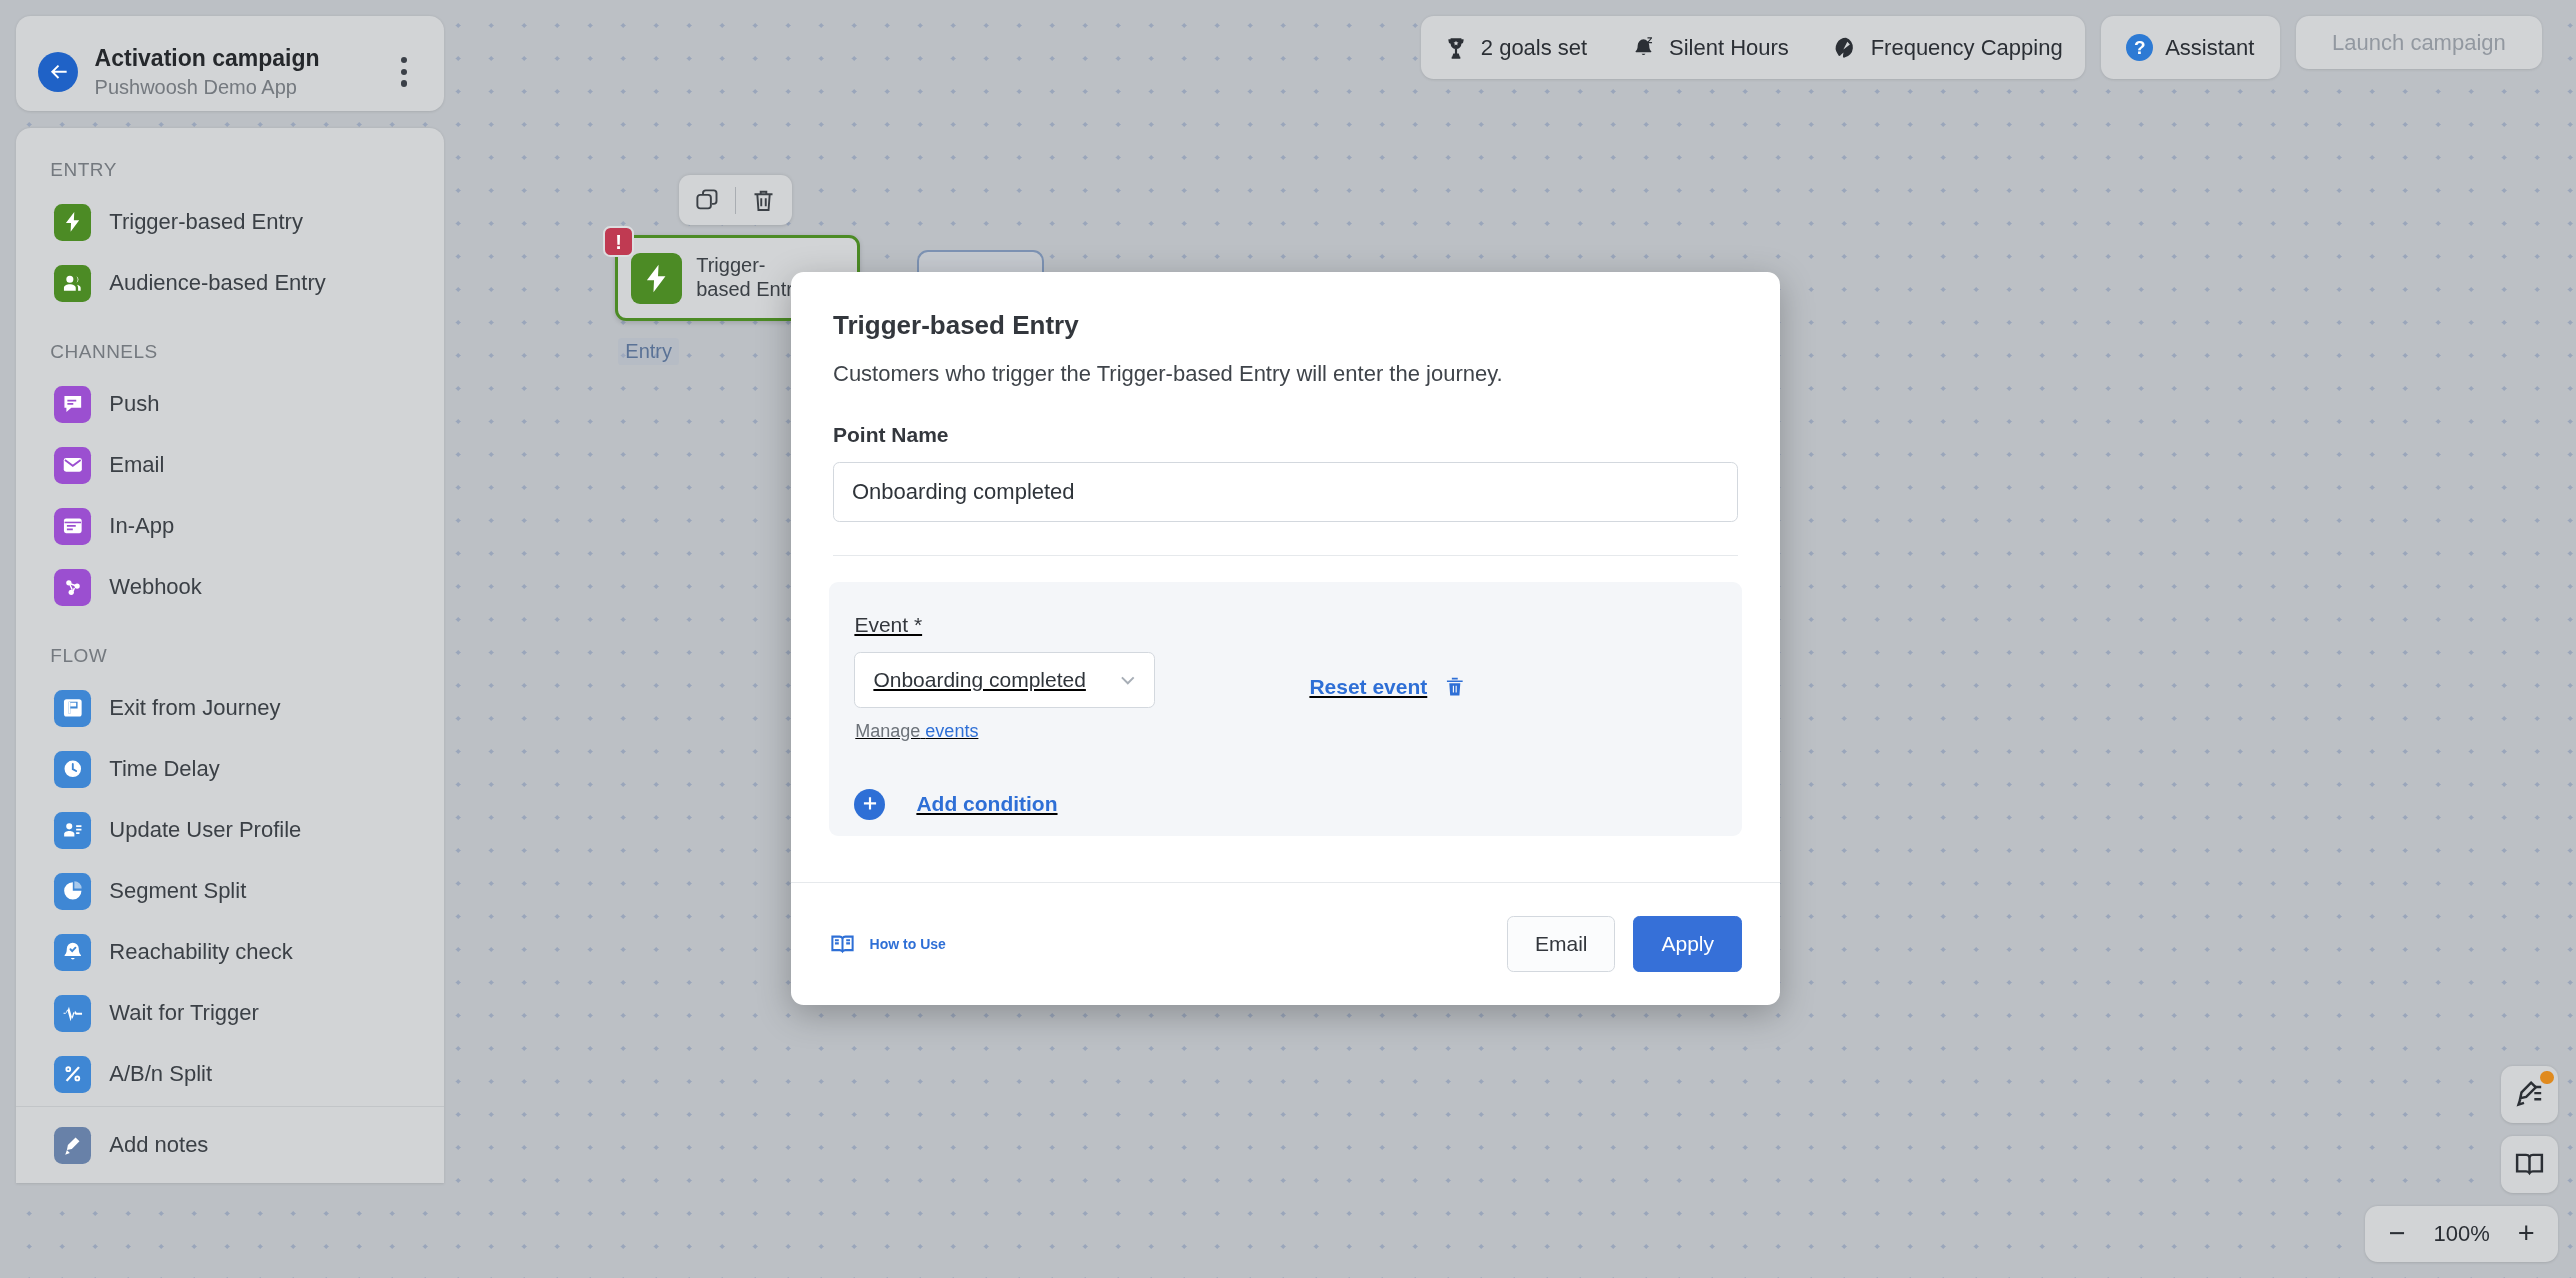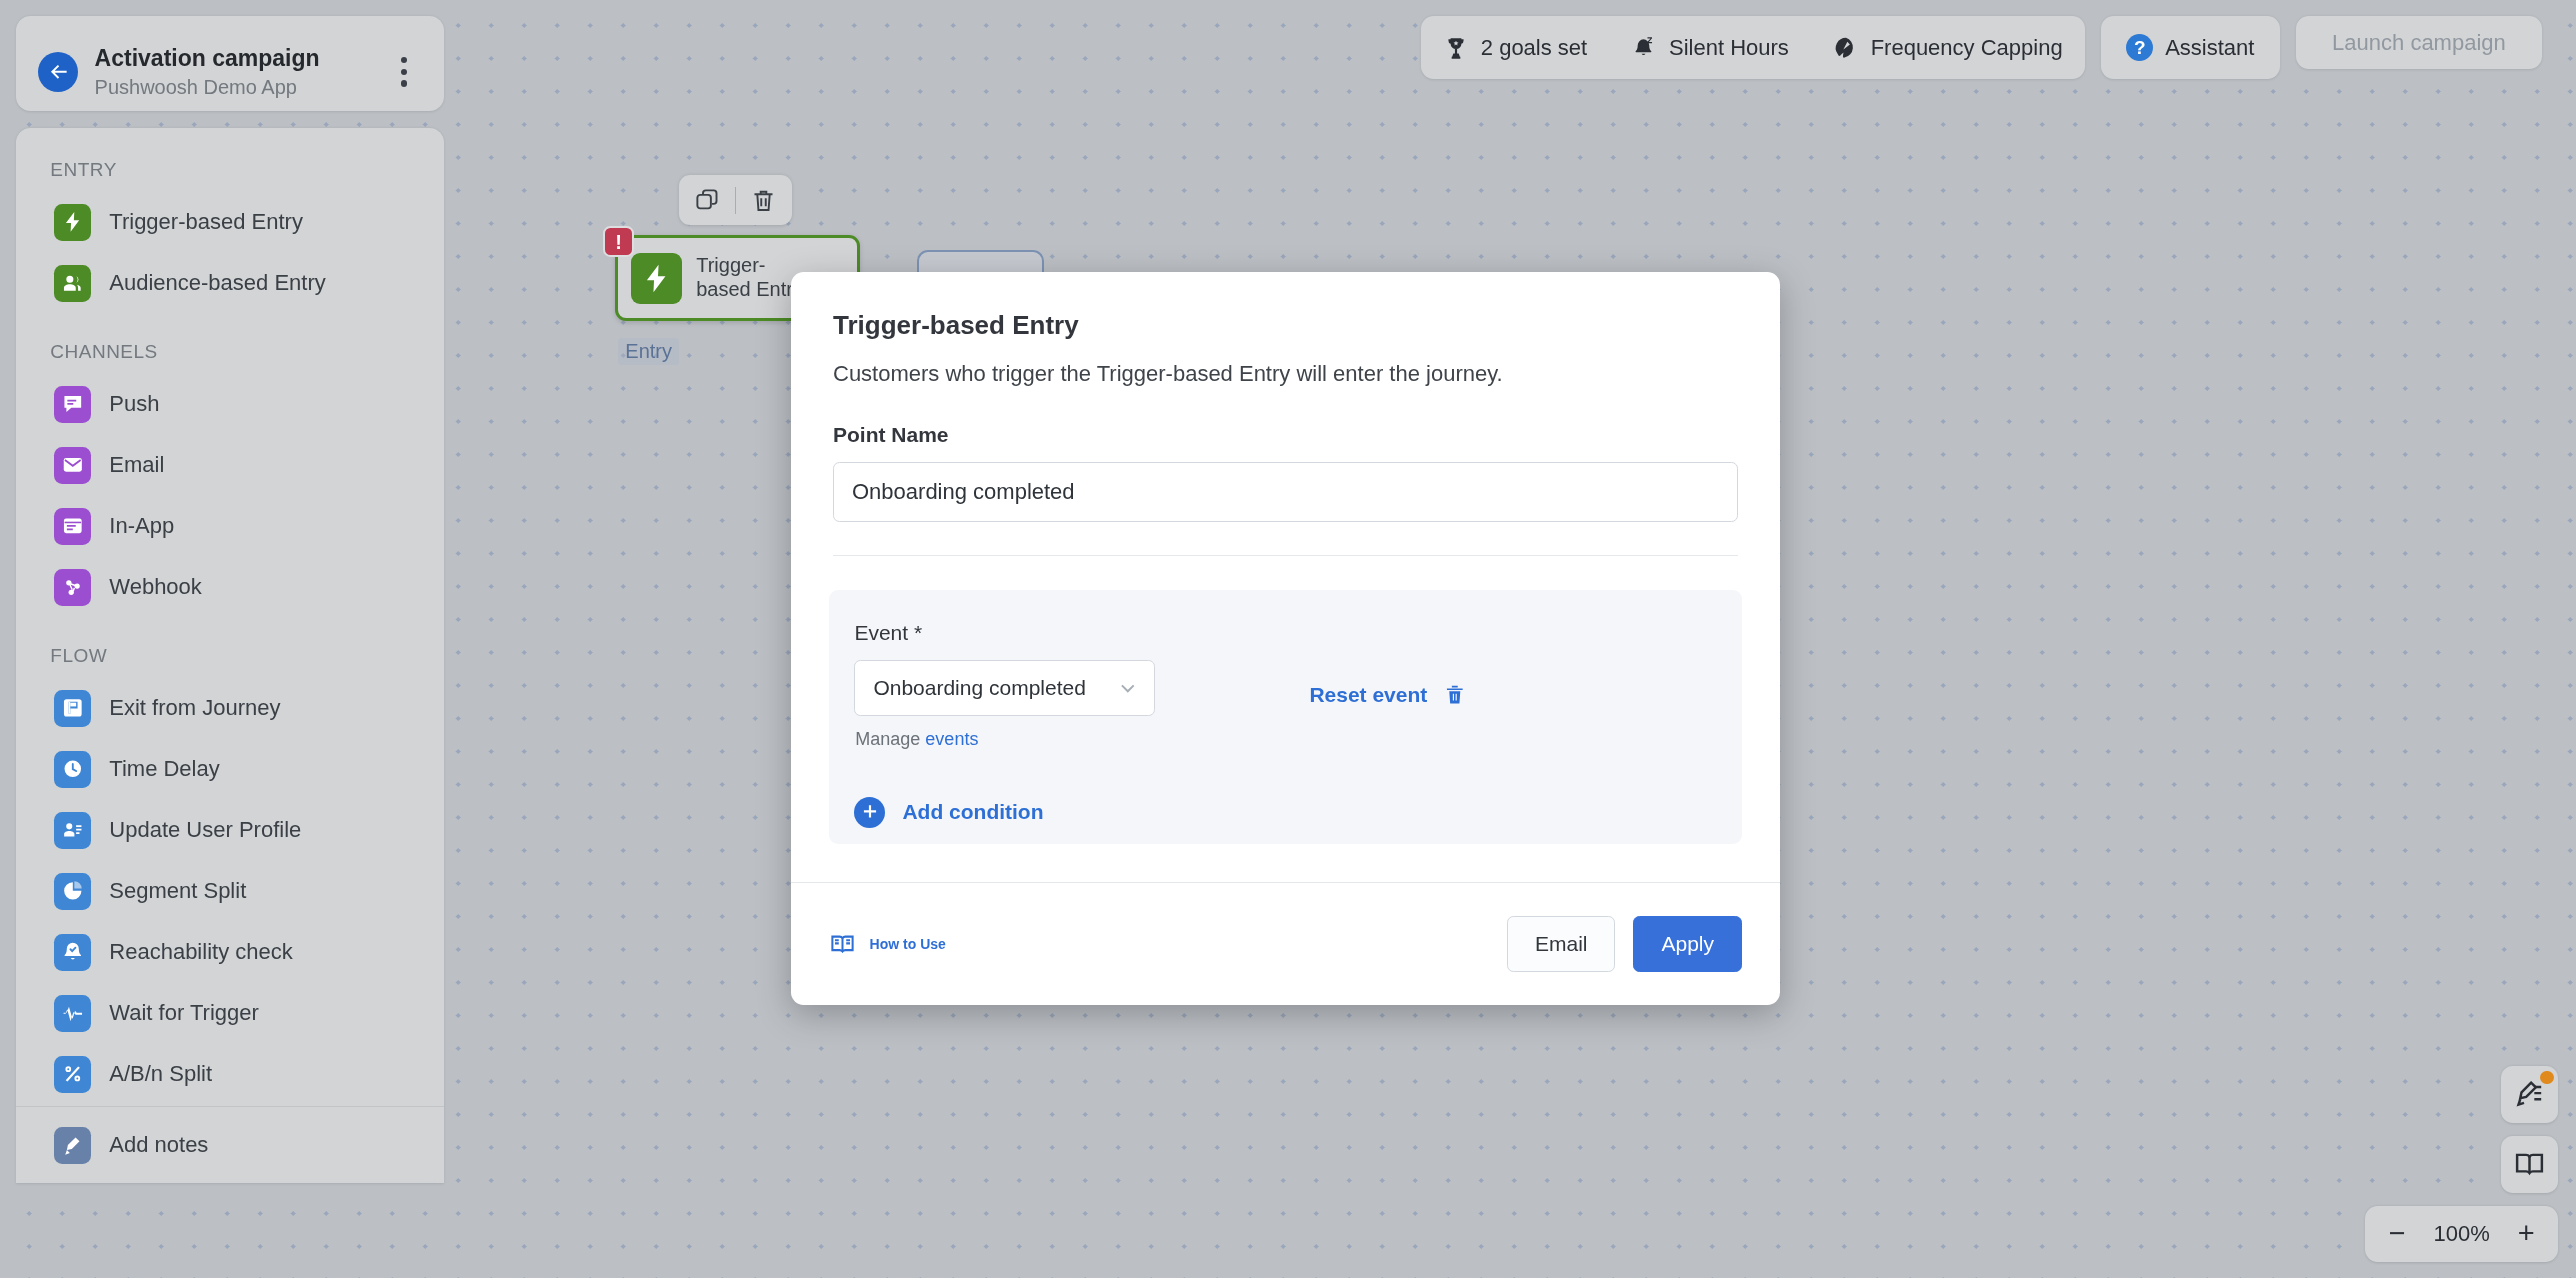--- a/index.html
+++ b/index.html
@@ -197,42 +197,42 @@
   #m-desc { font-size: 22px; color: #3f444a; margin-top: 20px; }
   #m-pn-label { font-size: 21px; font-weight: 700; color: #33373d; margin-top: 36px; }
   #m-pn-input {
     margin-top: 14.5px; width: 100%; height: 60px;
     border: 0.9px solid #d3d8de; border-radius: 6.4px;
     font-size: 22px; color: #2f343a; padding: 0 18px;
     font-family: "Liberation Sans", sans-serif; background: #fff;
     outline: none;
   }
   #m-sep { height: 0.9px; background: #e6e9ec; margin: 33px 0 0 0; }
-  #m-body { padding: 35px 38px 0 38px; flex: 1; }
+  #m-body { padding: 27px 38px 0 38px; flex: 1; text-decoration: underline; }
   #evt-panel {
     background: #f4f6f9; border-radius: 9px;
     padding: 31px 31px 34px 25.4px; height: 254px;
   }
   #evt-label { font-size: 21px; color: #33373d; }
   #evt-row { display: flex; align-items: flex-start; gap: 154px; margin-top: 14.5px; }
   #evt-select {
     width: 301px; height: 56px; background: #fff;
     border: 0.9px solid #d3d8de; border-radius: 6.4px;
     display: flex; align-items: center; padding: 0 14.5px 0 18px;
     cursor: pointer;
   }
   #evt-select-val { flex: 1; font-size: 21px; color: #2f343a; white-space: nowrap; }
   #evt-select svg { width: 23.6px; height: 23.6px; fill: none; stroke: #a7aeb6; stroke-width: 2; }
   #evt-manage { font-size: 18px; color: #6c7279; margin-top: 12.7px; padding-left: 0.9px; }
   #evt-manage a { color: #2e6fd6; text-decoration: none; cursor: pointer; }
   #reset-evt { display: flex; align-items: center; gap: 15.4px;
     margin-top: 22px; cursor: pointer; }
   #reset-evt-lab { font-size: 21px; color: #2e6fd6; font-weight: 700; white-space: nowrap; }
   #reset-evt svg { width: 23.6px; height: 25.4px; fill: #2e6fd6; }
-  #add-cond { display: flex; align-items: center; gap: 17px;
+  #add-cond { display: flex; align-items: center; gap: 31px;
     margin-top: 47px; cursor: pointer; }
   .plus-circle {
     width: 31px; height: 31px; border-radius: 50%; background: #2e6fd6;
     display: flex; align-items: center; justify-content: center; flex: 0 0 31px;
   }
   .plus-circle svg { width: 20px; height: 20px; fill: #fff; }
   #add-cond-lab { font-size: 21px; color: #2e6fd6; font-weight: 700; }
   #m-foot-sep { height: 0.9px; background: #e6e9ec; }
   #m-foot {
     height: 122px; display: flex; align-items: center;

